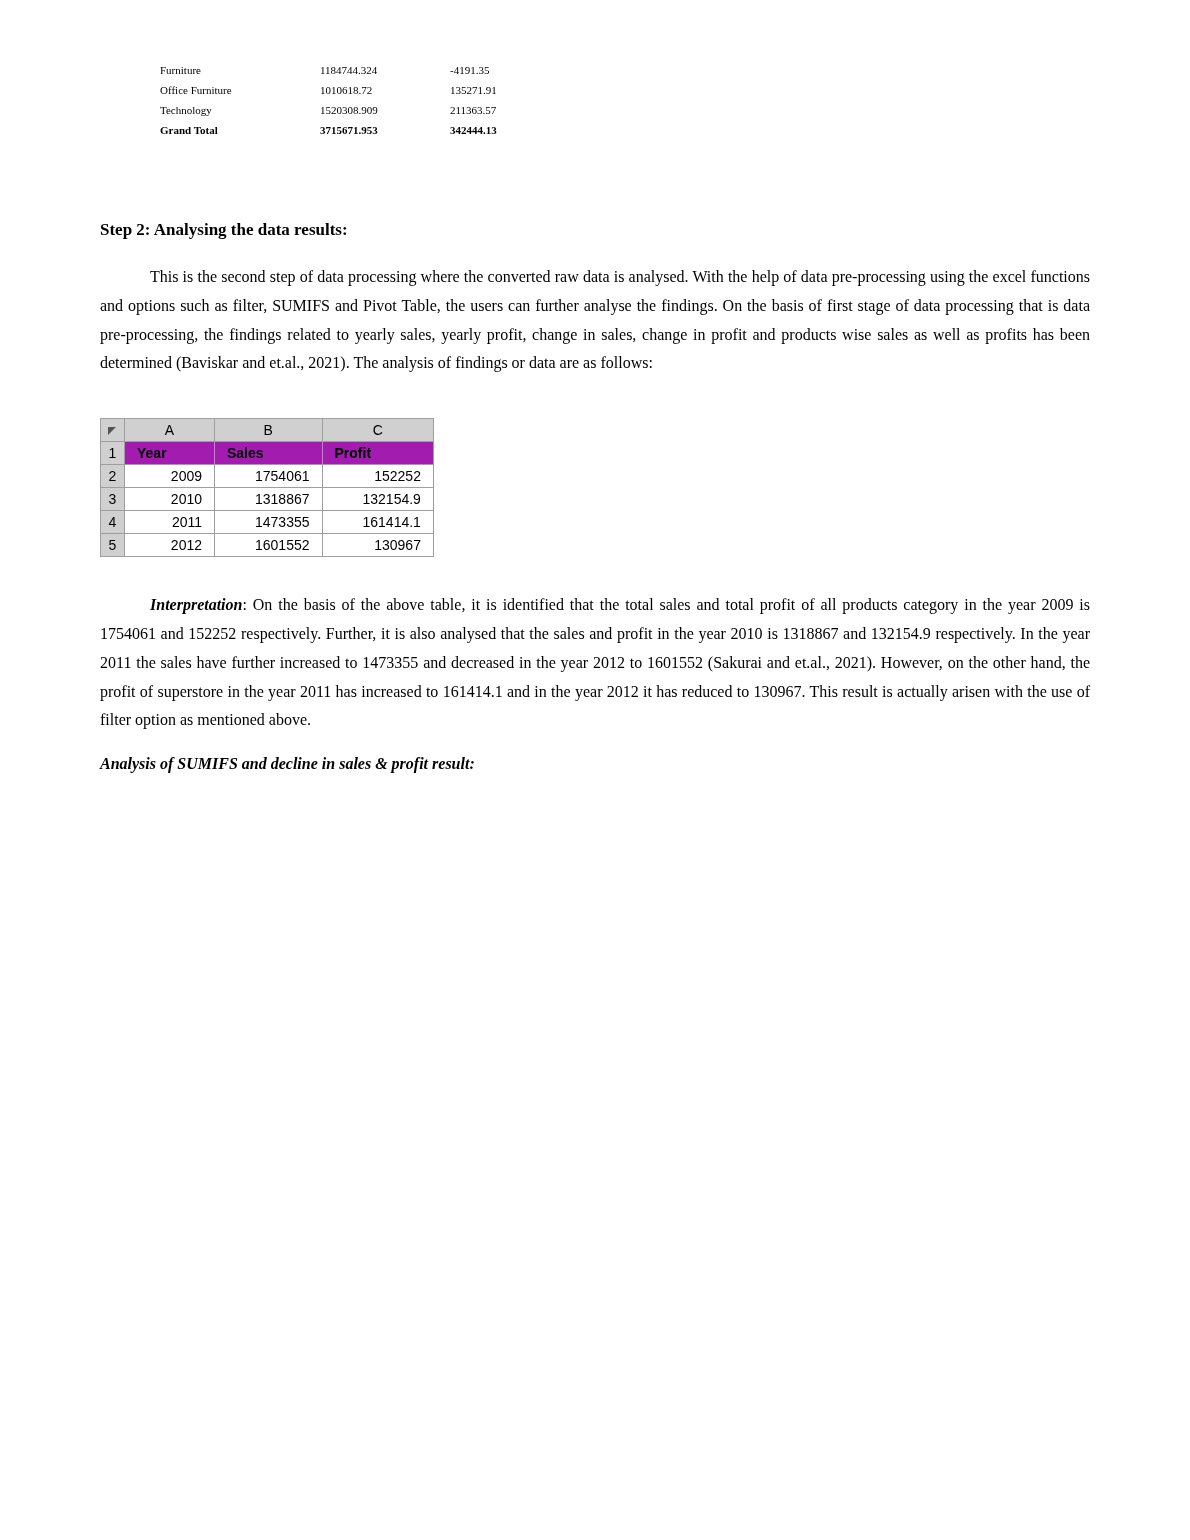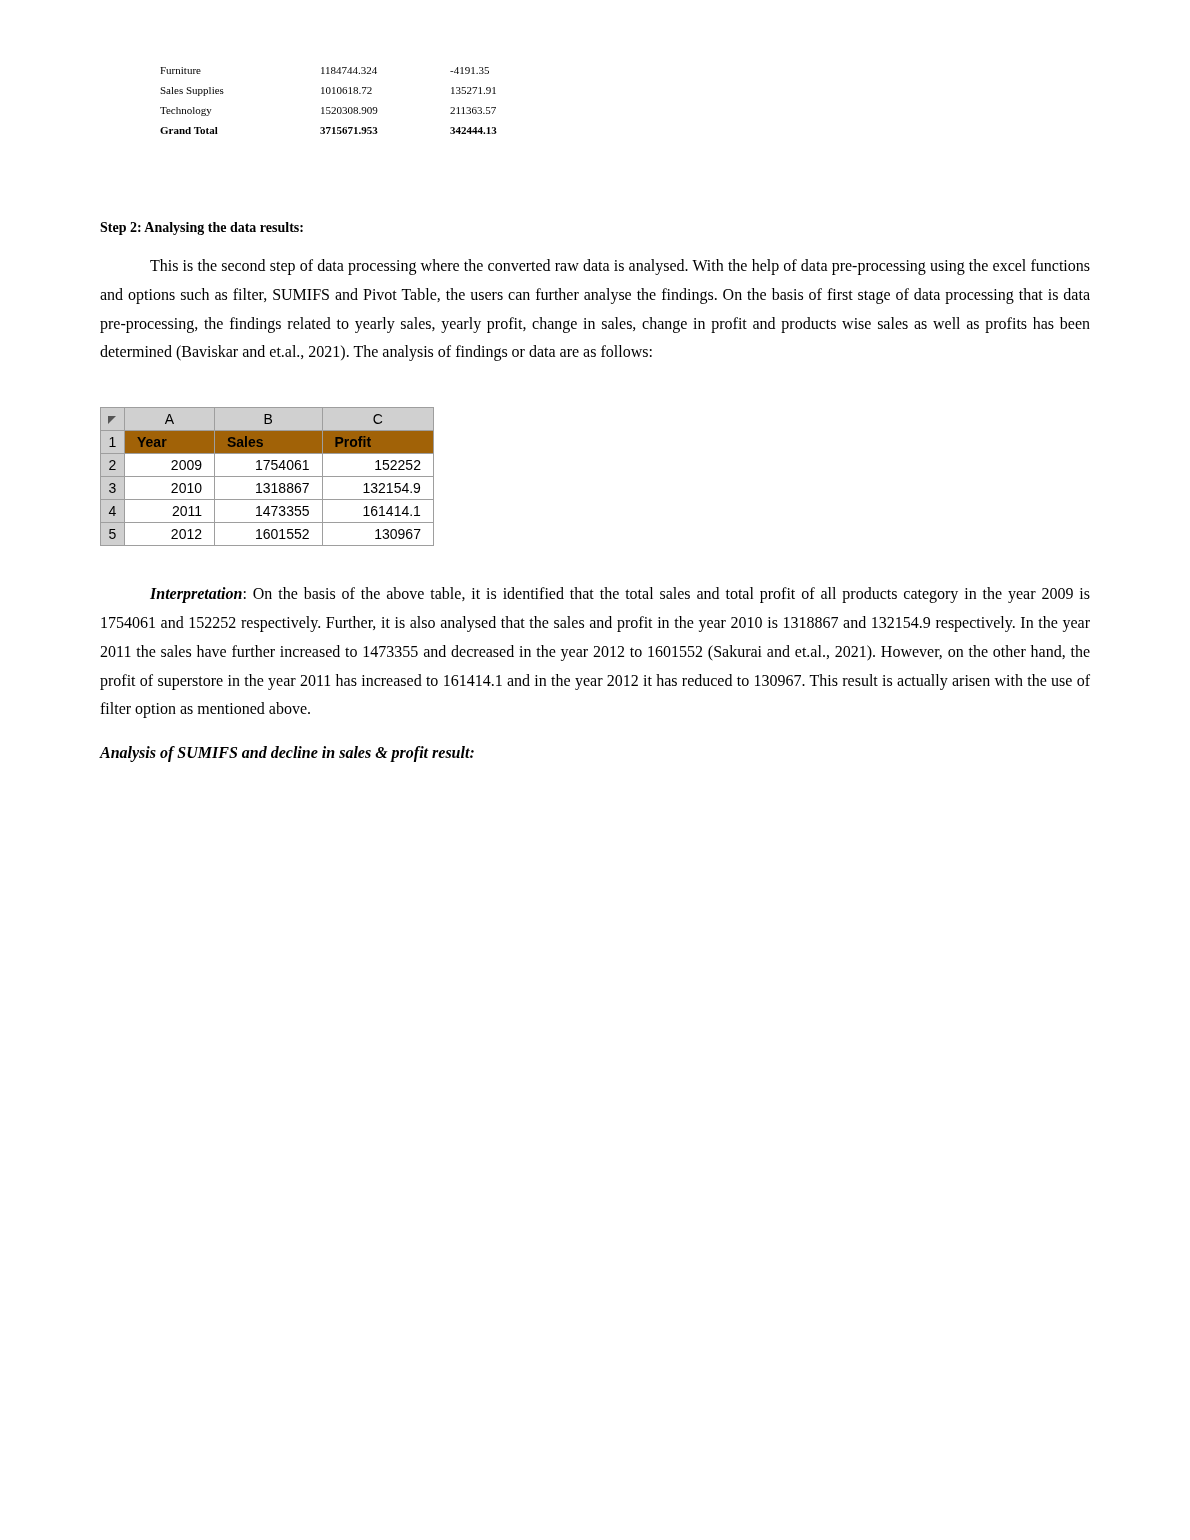--- a/index.html
+++ b/index.html
@@ -41,23 +41,23 @@
     .summary-table td:nth-child(2) {
       min-width: 130px;
     }
 
     .summary-table td:nth-child(3) {
       text-align: left;
       min-width: 100px;
     }
 
     .step-heading {
-      font-size: 14px;
-      font-weight: bold;
-      margin-bottom: 16px;
+      font-size: 17px;
+      font-weight: bold;
+      margin-bottom: 23px;
     }
 
     .body-text {
       font-size: 16px;
       line-height: 1.8;
       text-align: justify;
       margin-bottom: 20px;
     }
 
     .indent {
@@ -96,21 +96,21 @@
       text-align: center;
       font-weight: normal;
     }
 
     .excel-table .data-row td:not(.row-num) {
       text-align: right;
       padding-left: 40px;
     }
 
     .excel-table .header-row td:not(.row-num) {
-      background: #a16207;
+      background: #a21caf;
       font-weight: bold;
       text-align: left;
     }
 
     .interpretation-text {
       font-size: 16px;
       line-height: 1.8;
       text-align: justify;
       margin-bottom: 20px;
     }
@@ -146,21 +146,21 @@
 
 
 <table class="summary-table">
   <tbody>
     <tr>
       <td>Furniture</td>
       <td>1184744.324</td>
       <td>-4191.35</td>
     </tr>
     <tr>
-      <td>Sales Supplies</td>
+      <td>Office Furniture</td>
       <td>1010618.72</td>
       <td>135271.91</td>
     </tr>
     <tr>
       <td>Technology</td>
       <td>1520308.909</td>
       <td>211363.57</td>
     </tr>
     <tr class="bold-row">
       <td>Grand Total</td>

